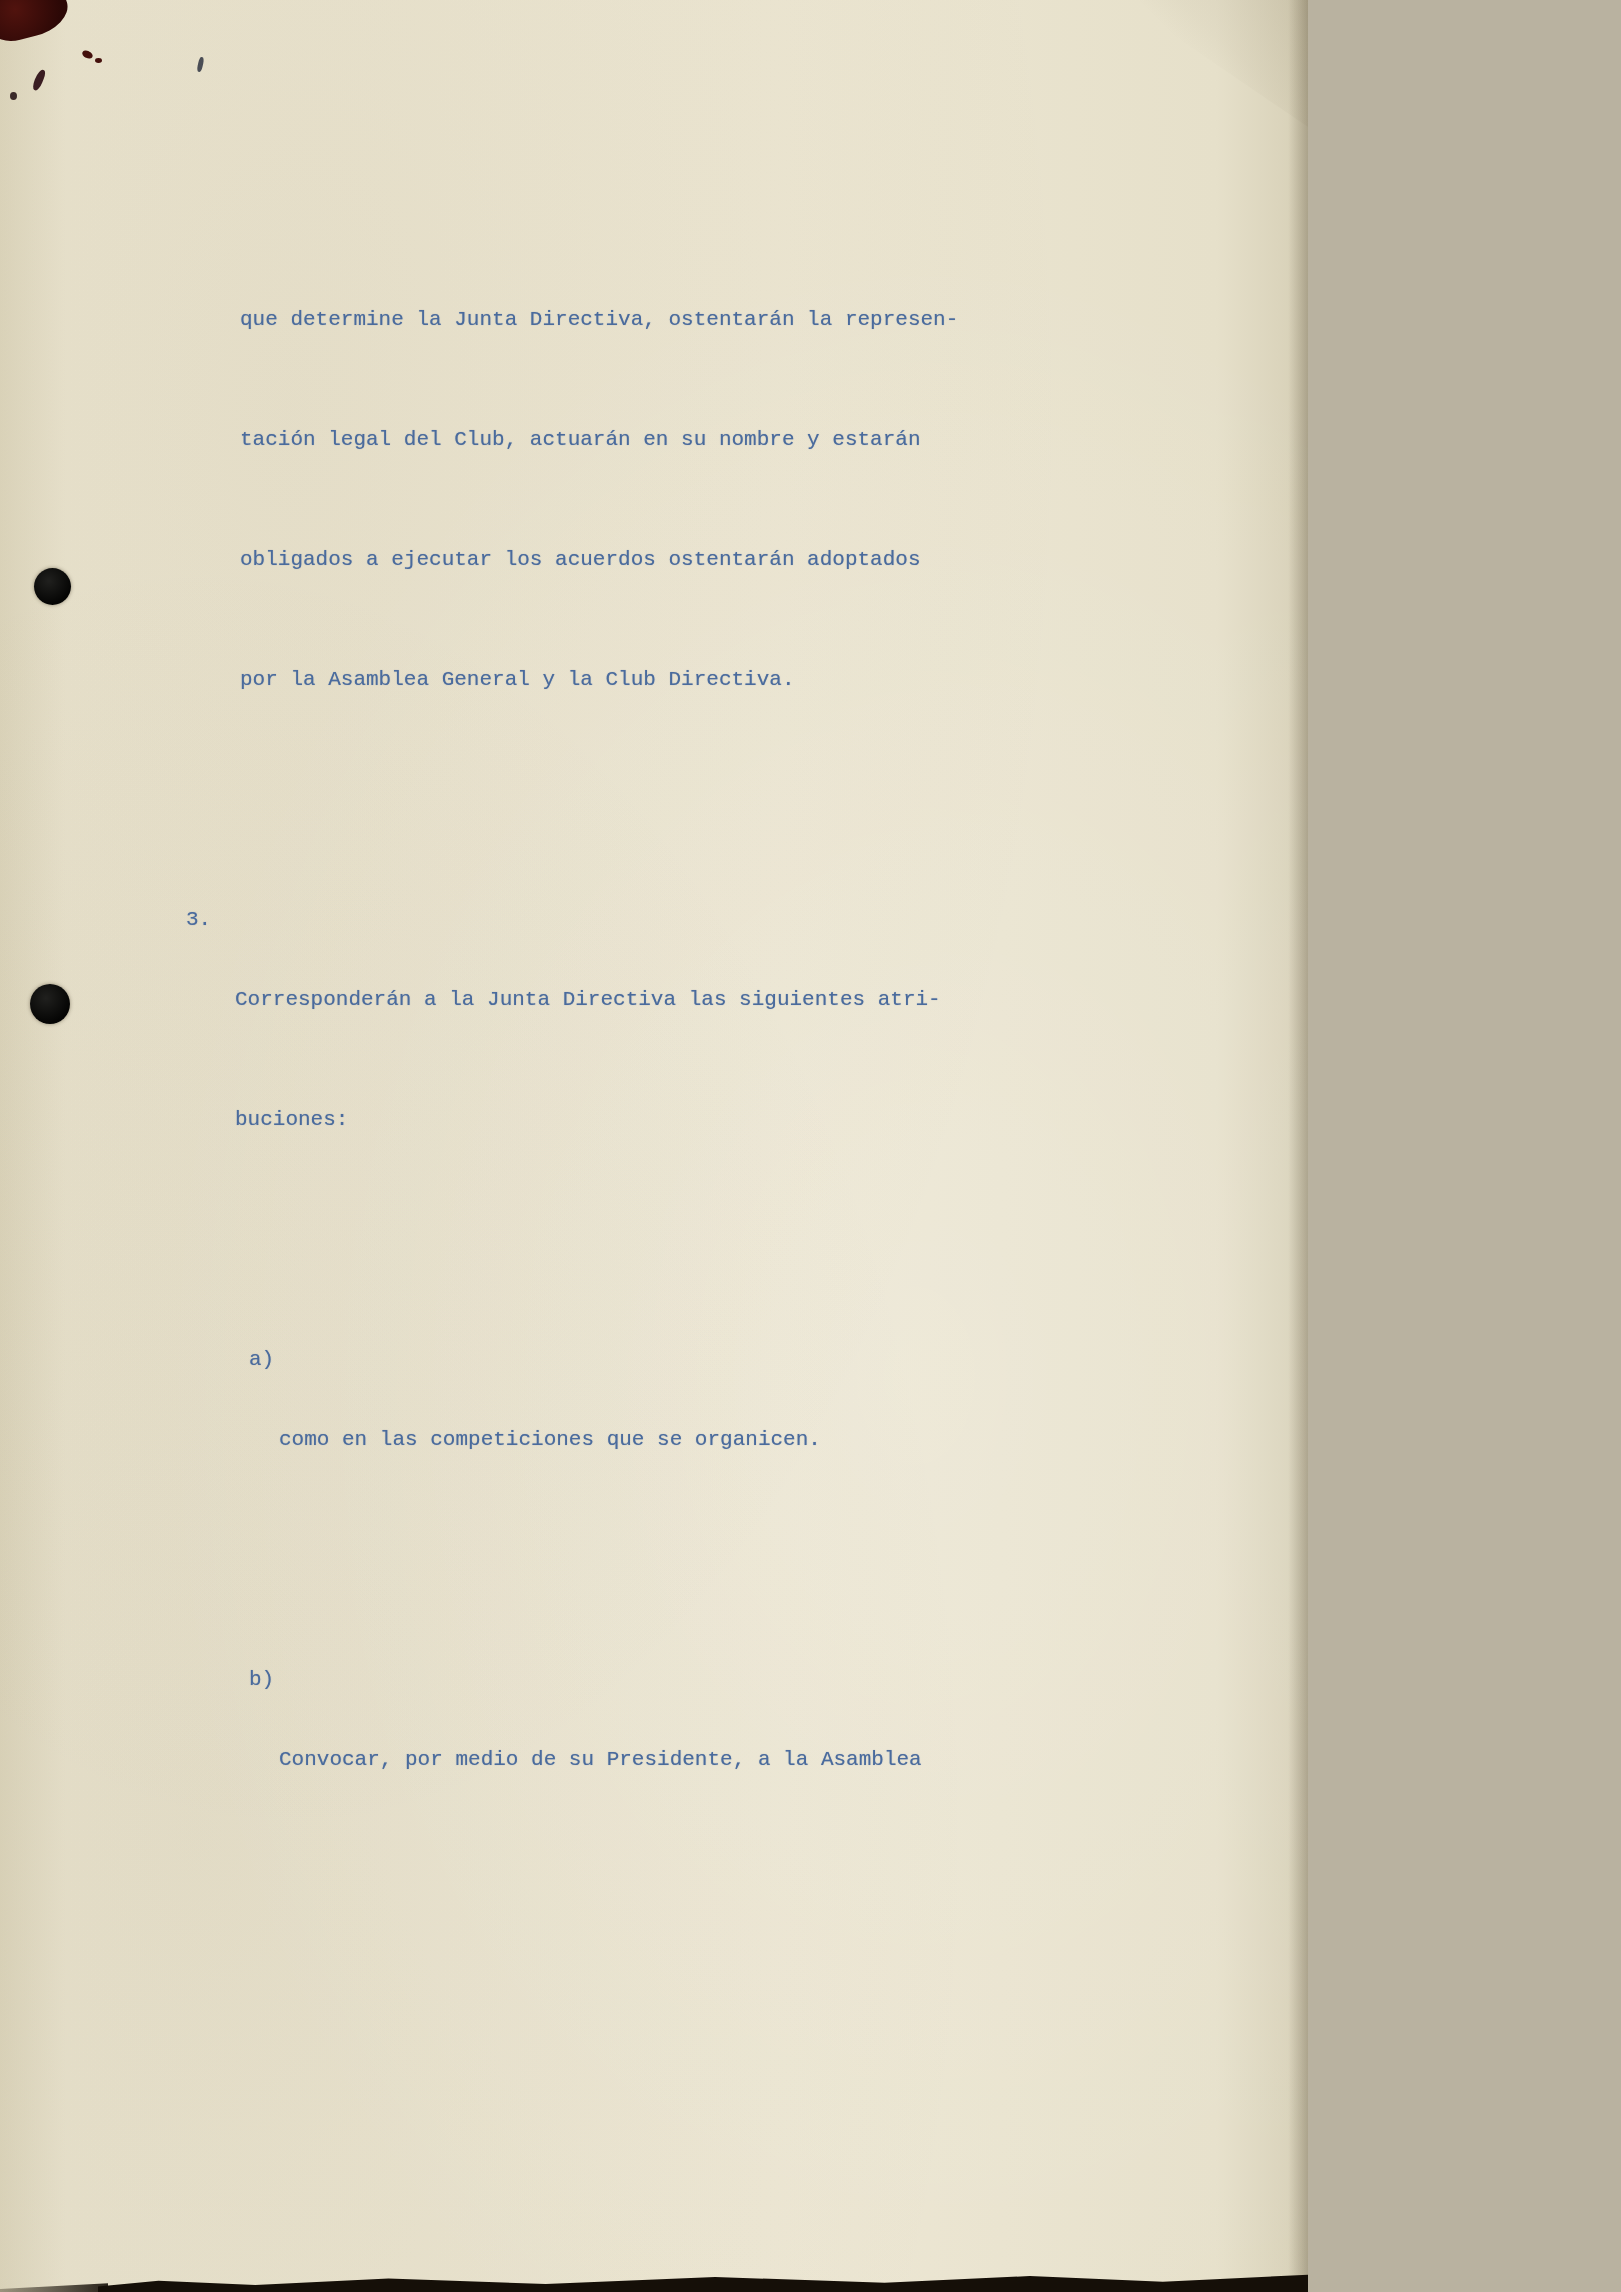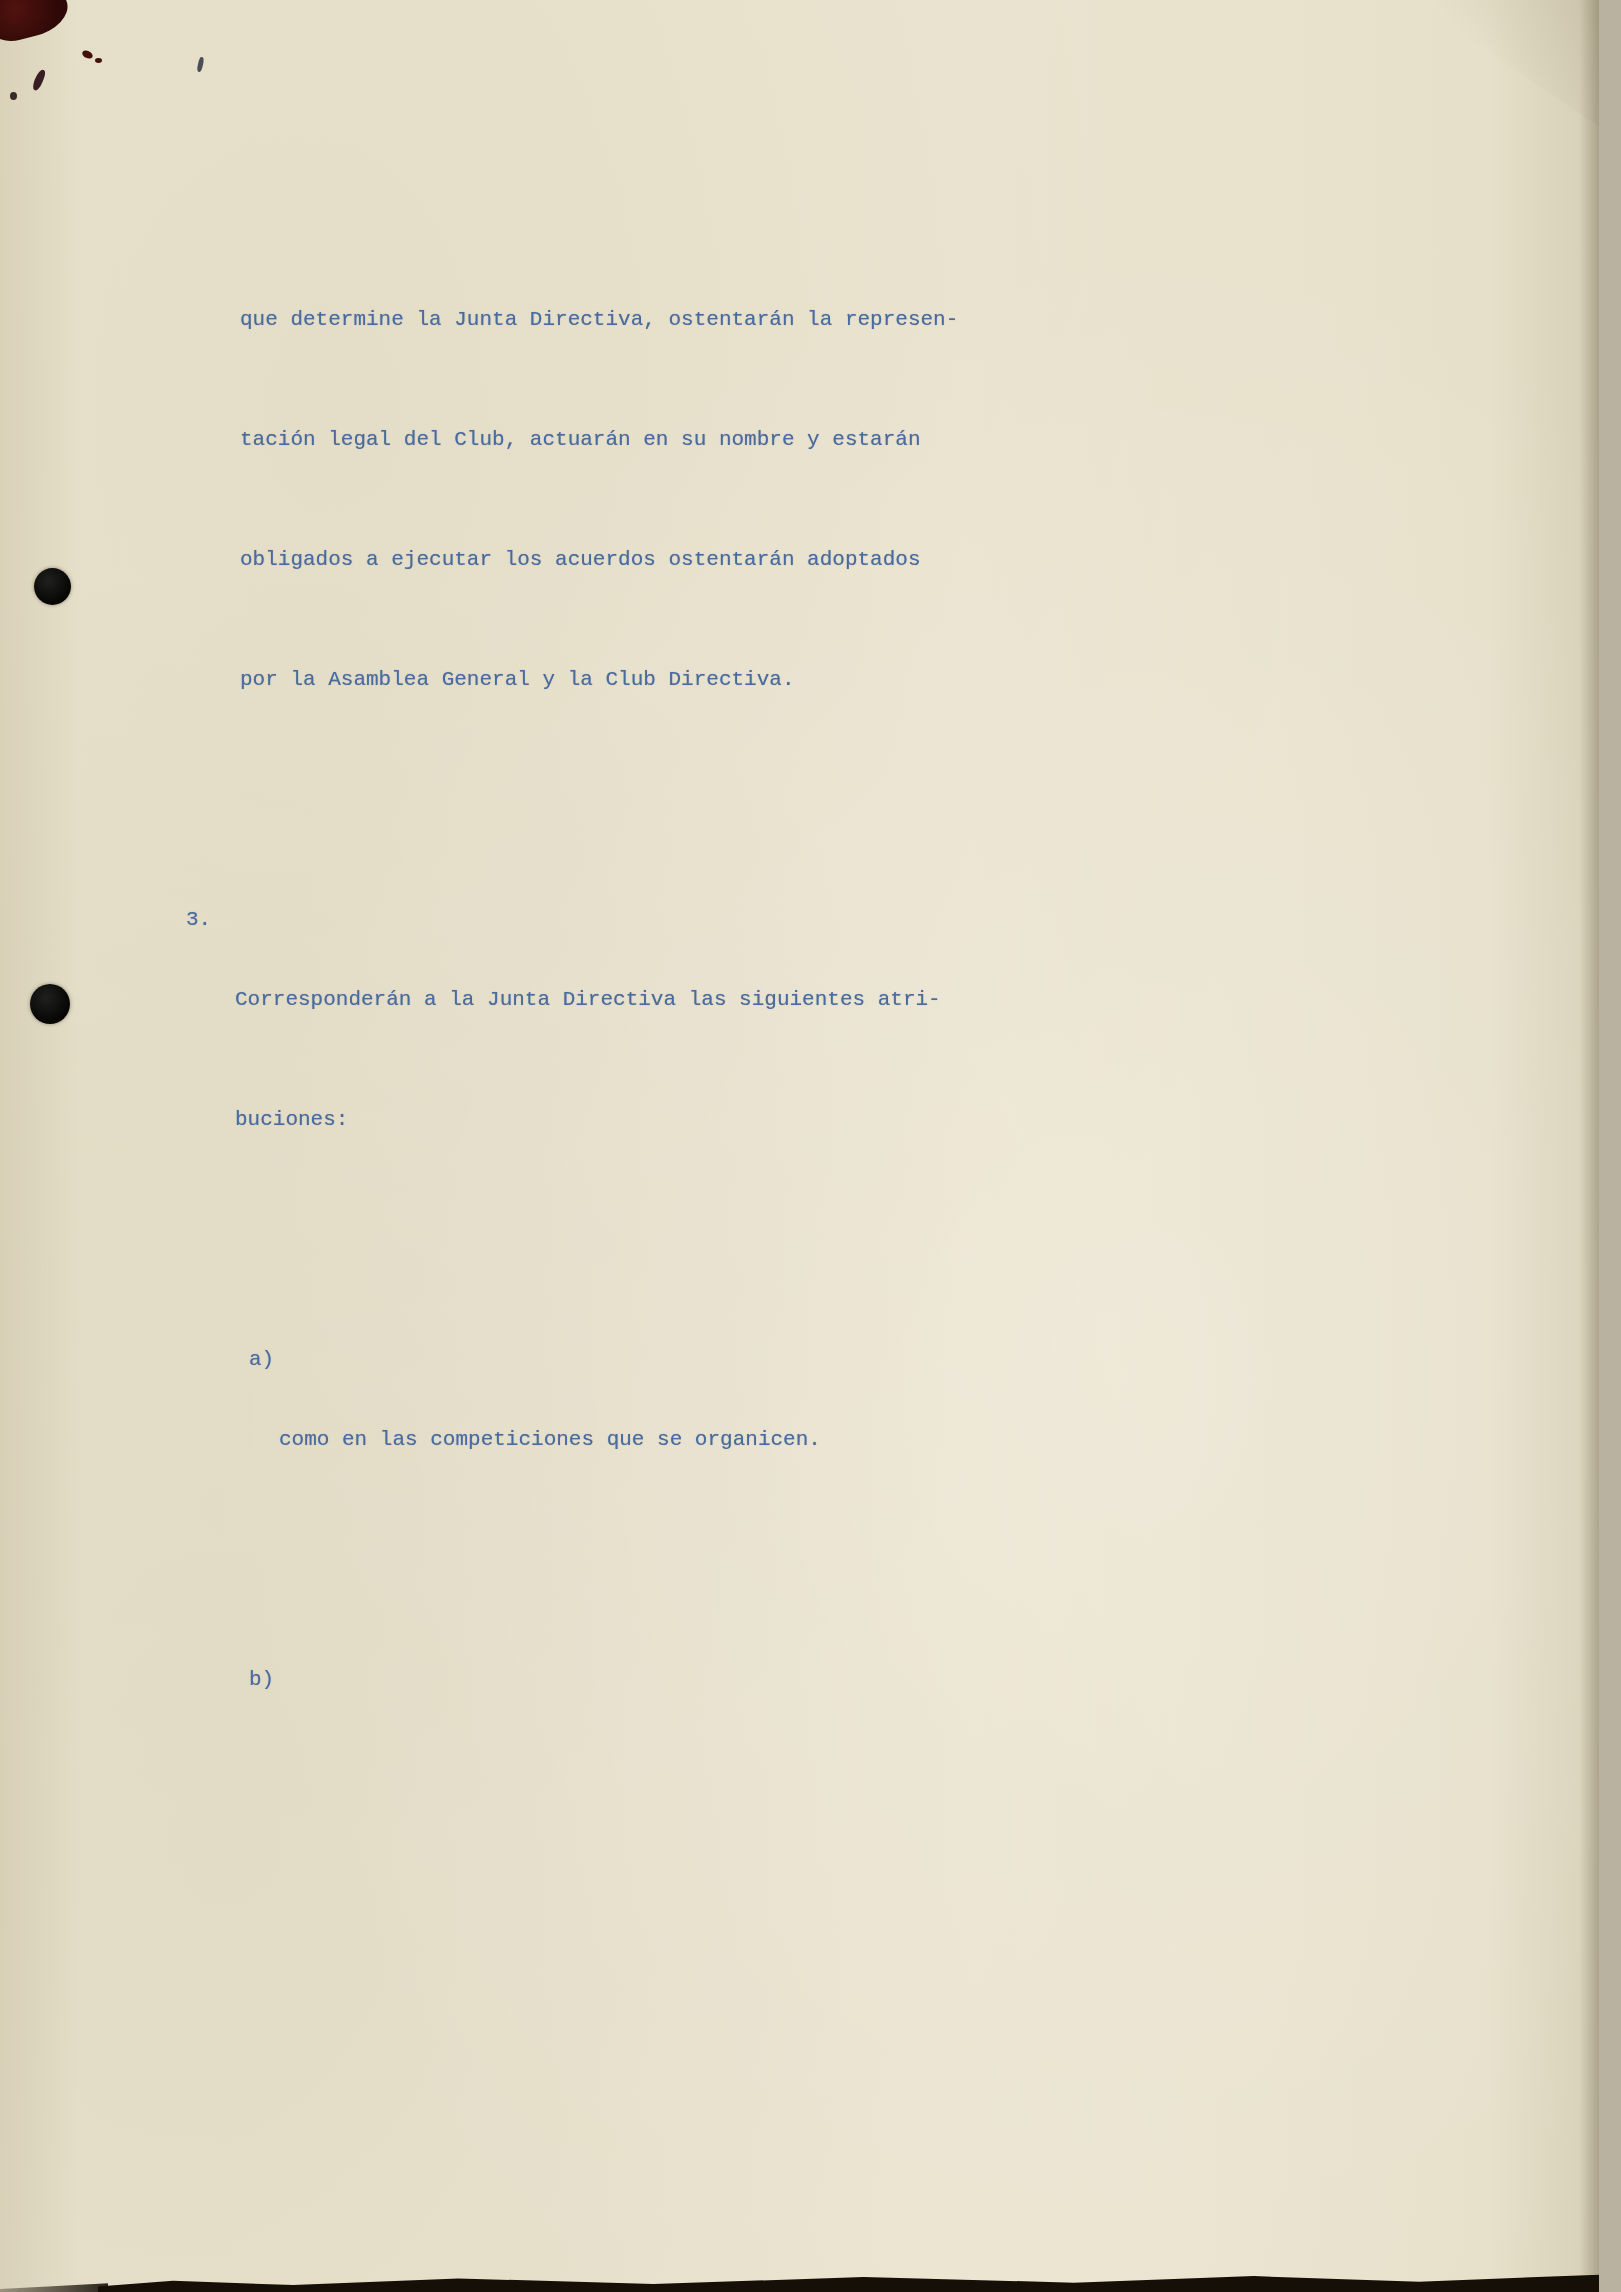--- a/index.html
+++ b/index.html
@@ -4,21 +4,21 @@
 <style>
   html,body{margin:0;padding:0;}
   body{
     width:1621px;height:2293px;
     background:#b9b2a0;
     font-family:"Liberation Mono","DejaVu Sans Mono",monospace;
     overflow:hidden;
   }
   .page{
     position:relative;
-    width:1599px;height:2293px;
+    width:1308px;height:2293px;
     background:
       radial-gradient(ellipse at 22% 18%, rgba(120,100,60,0.06), transparent 55%),
       radial-gradient(ellipse at 70% 60%, rgba(255,255,255,0.18), transparent 60%),
       radial-gradient(ellipse at 15% 80%, rgba(110,95,60,0.07), transparent 50%),
       linear-gradient(90deg, #ddd6bd 0%, #eae4cf 5%, #ece6d2 60%, #e6e0ca 93%, #d6cfb6 100%),
       #e9e3cd;
     overflow:hidden;
   }
   .edge-right{
     position:absolute;top:0;right:0;width:19.6px;height:100%;
@@ -112,20 +112,21 @@
     <div class="item lettered">
       <span class="marker">a)</span>
       <div class="body">
         <div class="line">como en las competiciones que se organicen.</div>
       </div>
     </div>
 
     <div class="item lettered">
       <span class="marker">b)</span>
       <div class="body">
+        <div class="line">Convocar, por medio de su Presidente, a la Asamblea</div>
       </div>
     </div>
 
     
 
     
 
     
 
     

